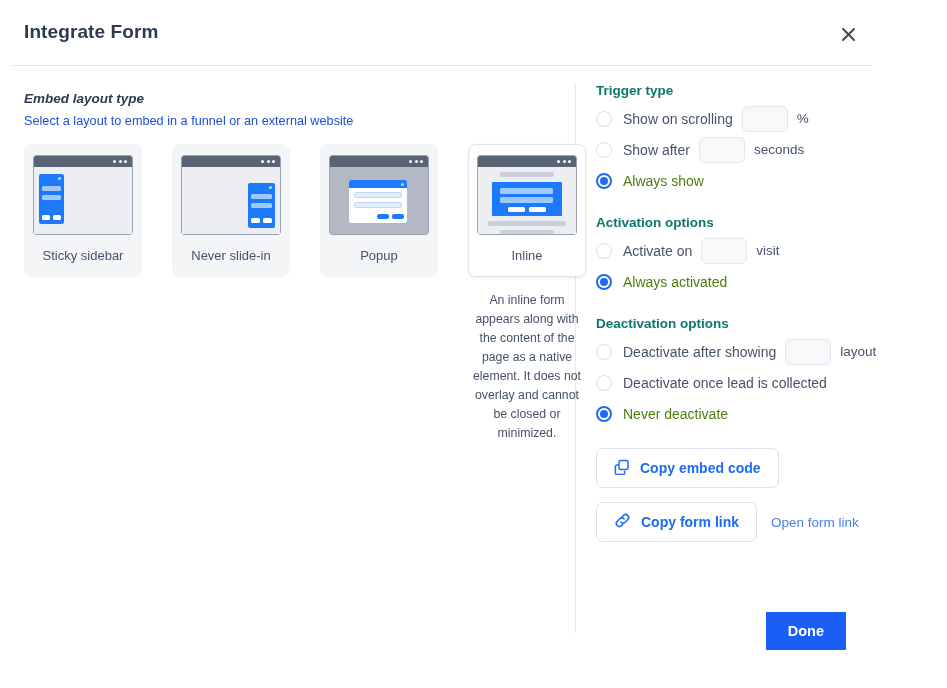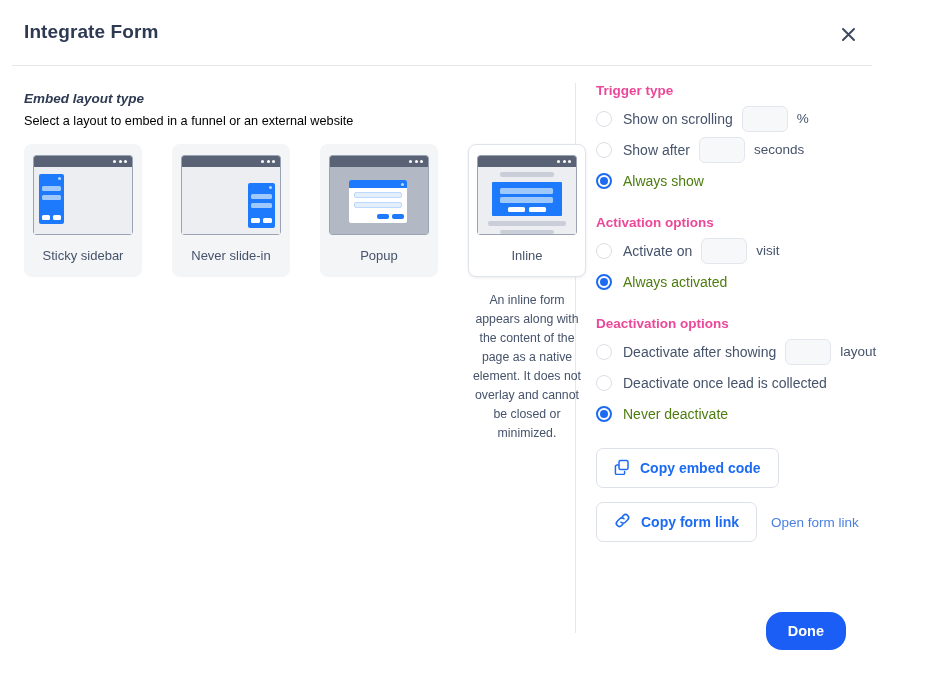--- a/index.html
+++ b/index.html
@@ -64,21 +64,21 @@
   }
   .section-title {
     font-size: 13.5px;
     font-weight: 700;
     color: #2e3a52;
     margin: 0 0 8px 0;
     font-style: italic;
   }
   .section-sub {
     font-size: 12.7px;
-    color: #000000;
+    color: #1d4ed8;
     margin: 0 0 16px 0;
   }
 
   .cards {
     display: flex;
     gap: 30px;
     align-items: flex-start;
   }
   .card {
     width: 118px;
@@ -198,21 +198,21 @@
   
   .right {
     position: absolute;
     left: 596px; top: 0;
     width: 351px; height: 100%;
     padding-top: 17px;
   }
   .group-title {
     font-size: 13.5px;
     font-weight: 700;
-    color: #ec4899;
+    color: #0f766e;
     margin: 0 0 6px 0;
   }
   .opt-row {
     display: flex;
     align-items: center;
     height: 29px;
     margin-bottom: 2px;
   }
   .radio {
     width: 16px; height: 16px;
@@ -288,21 +288,21 @@
     text-decoration: none;
   }
   .done-wrap {
     position: absolute;
     right: 38px; bottom: 38px;
   }
   .done-btn {
     background: #1a5ef5;
     color: #ffffff;
     border: none;
-    border-radius: 16px;
+    border-radius: 1px;
     height: 38px;
     padding: 2px 22px;
     font-size: 14.5px;
     font-weight: 700;
     cursor: pointer;
     font-family: "Liberation Sans", sans-serif;
   }
 </style>
 </head>
 <body>

